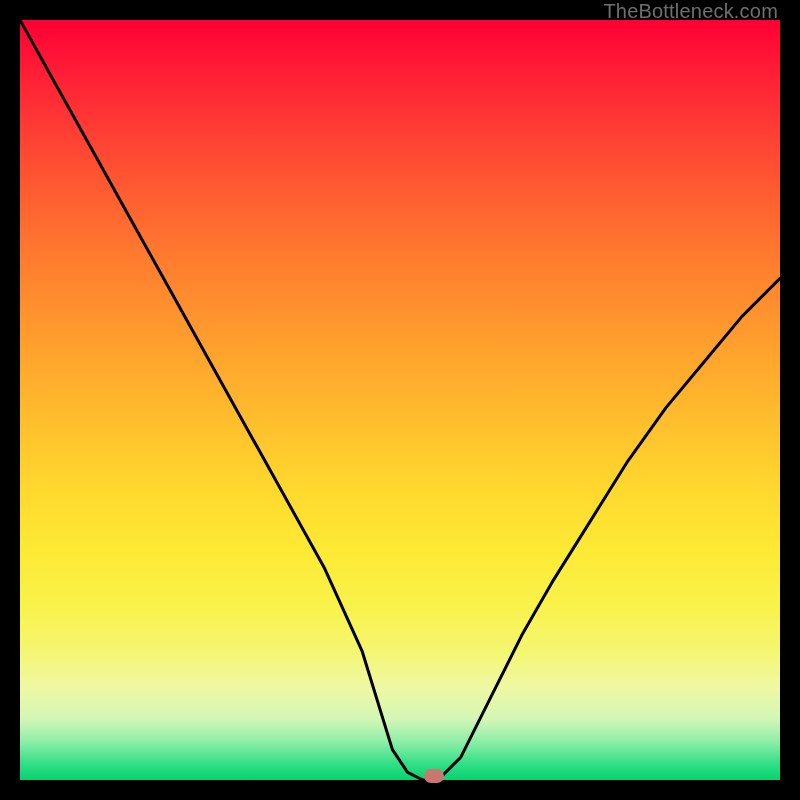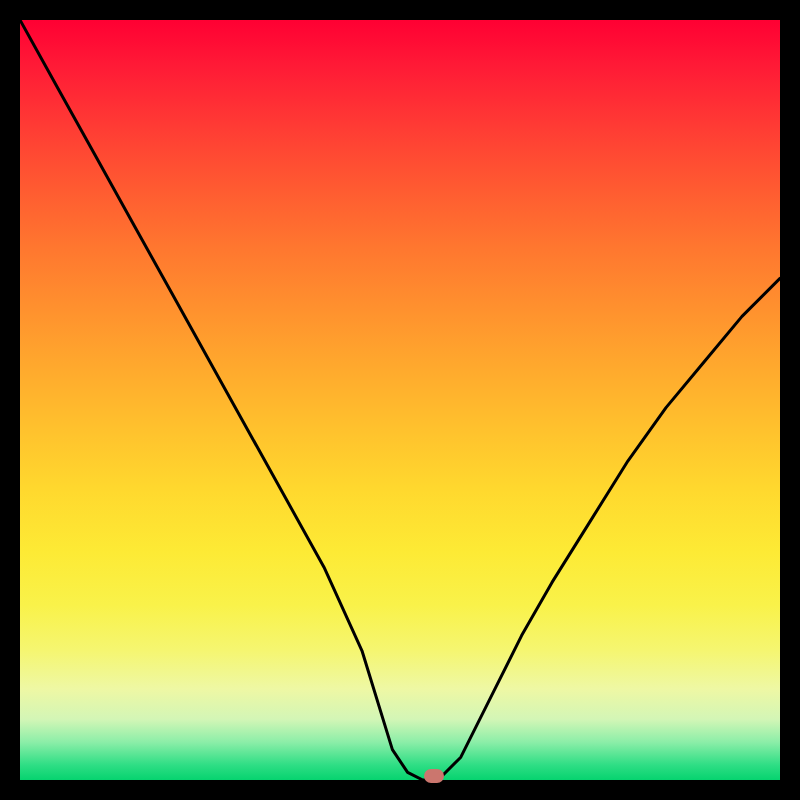--- a/index.html
+++ b/index.html
@@ -70,13 +70,14 @@
 </head>
 <body>
 
 <div class="frame">
   <div class="plot-area">
     <svg class="curve" width="760" height="760" viewBox="0 0 760 760">
       <path id="curvePath" d="M0.0 0.0 L38.0 68.4 L76.0 136.8 L114.0 205.2 L152.0 273.6 L190.0 342.0 L228.0 410.4 L266.0 478.8 L304.0 547.2 L342.0 630.8 L372.4 729.6 L387.6 752.4 L402.8 760.0 L418.0 760.0 L440.8 737.2 L471.2 676.4 L501.6 615.6 L532.0 562.4 L570.0 501.6 L608.0 440.8 L646.0 387.6 L684.0 342.0 L722.0 296.4 L760.0 258.4" fill="none" stroke="#000" stroke-width="3" stroke-linecap="round" stroke-linejoin="round"></path>
     </svg>
     <div id="marker" class="marker" style="left: 404.2px; top: 749px;"></div>
   </div>
+  <div class="watermark">TheBottleneck.com</div>
 </div>
 
 </body></html>

